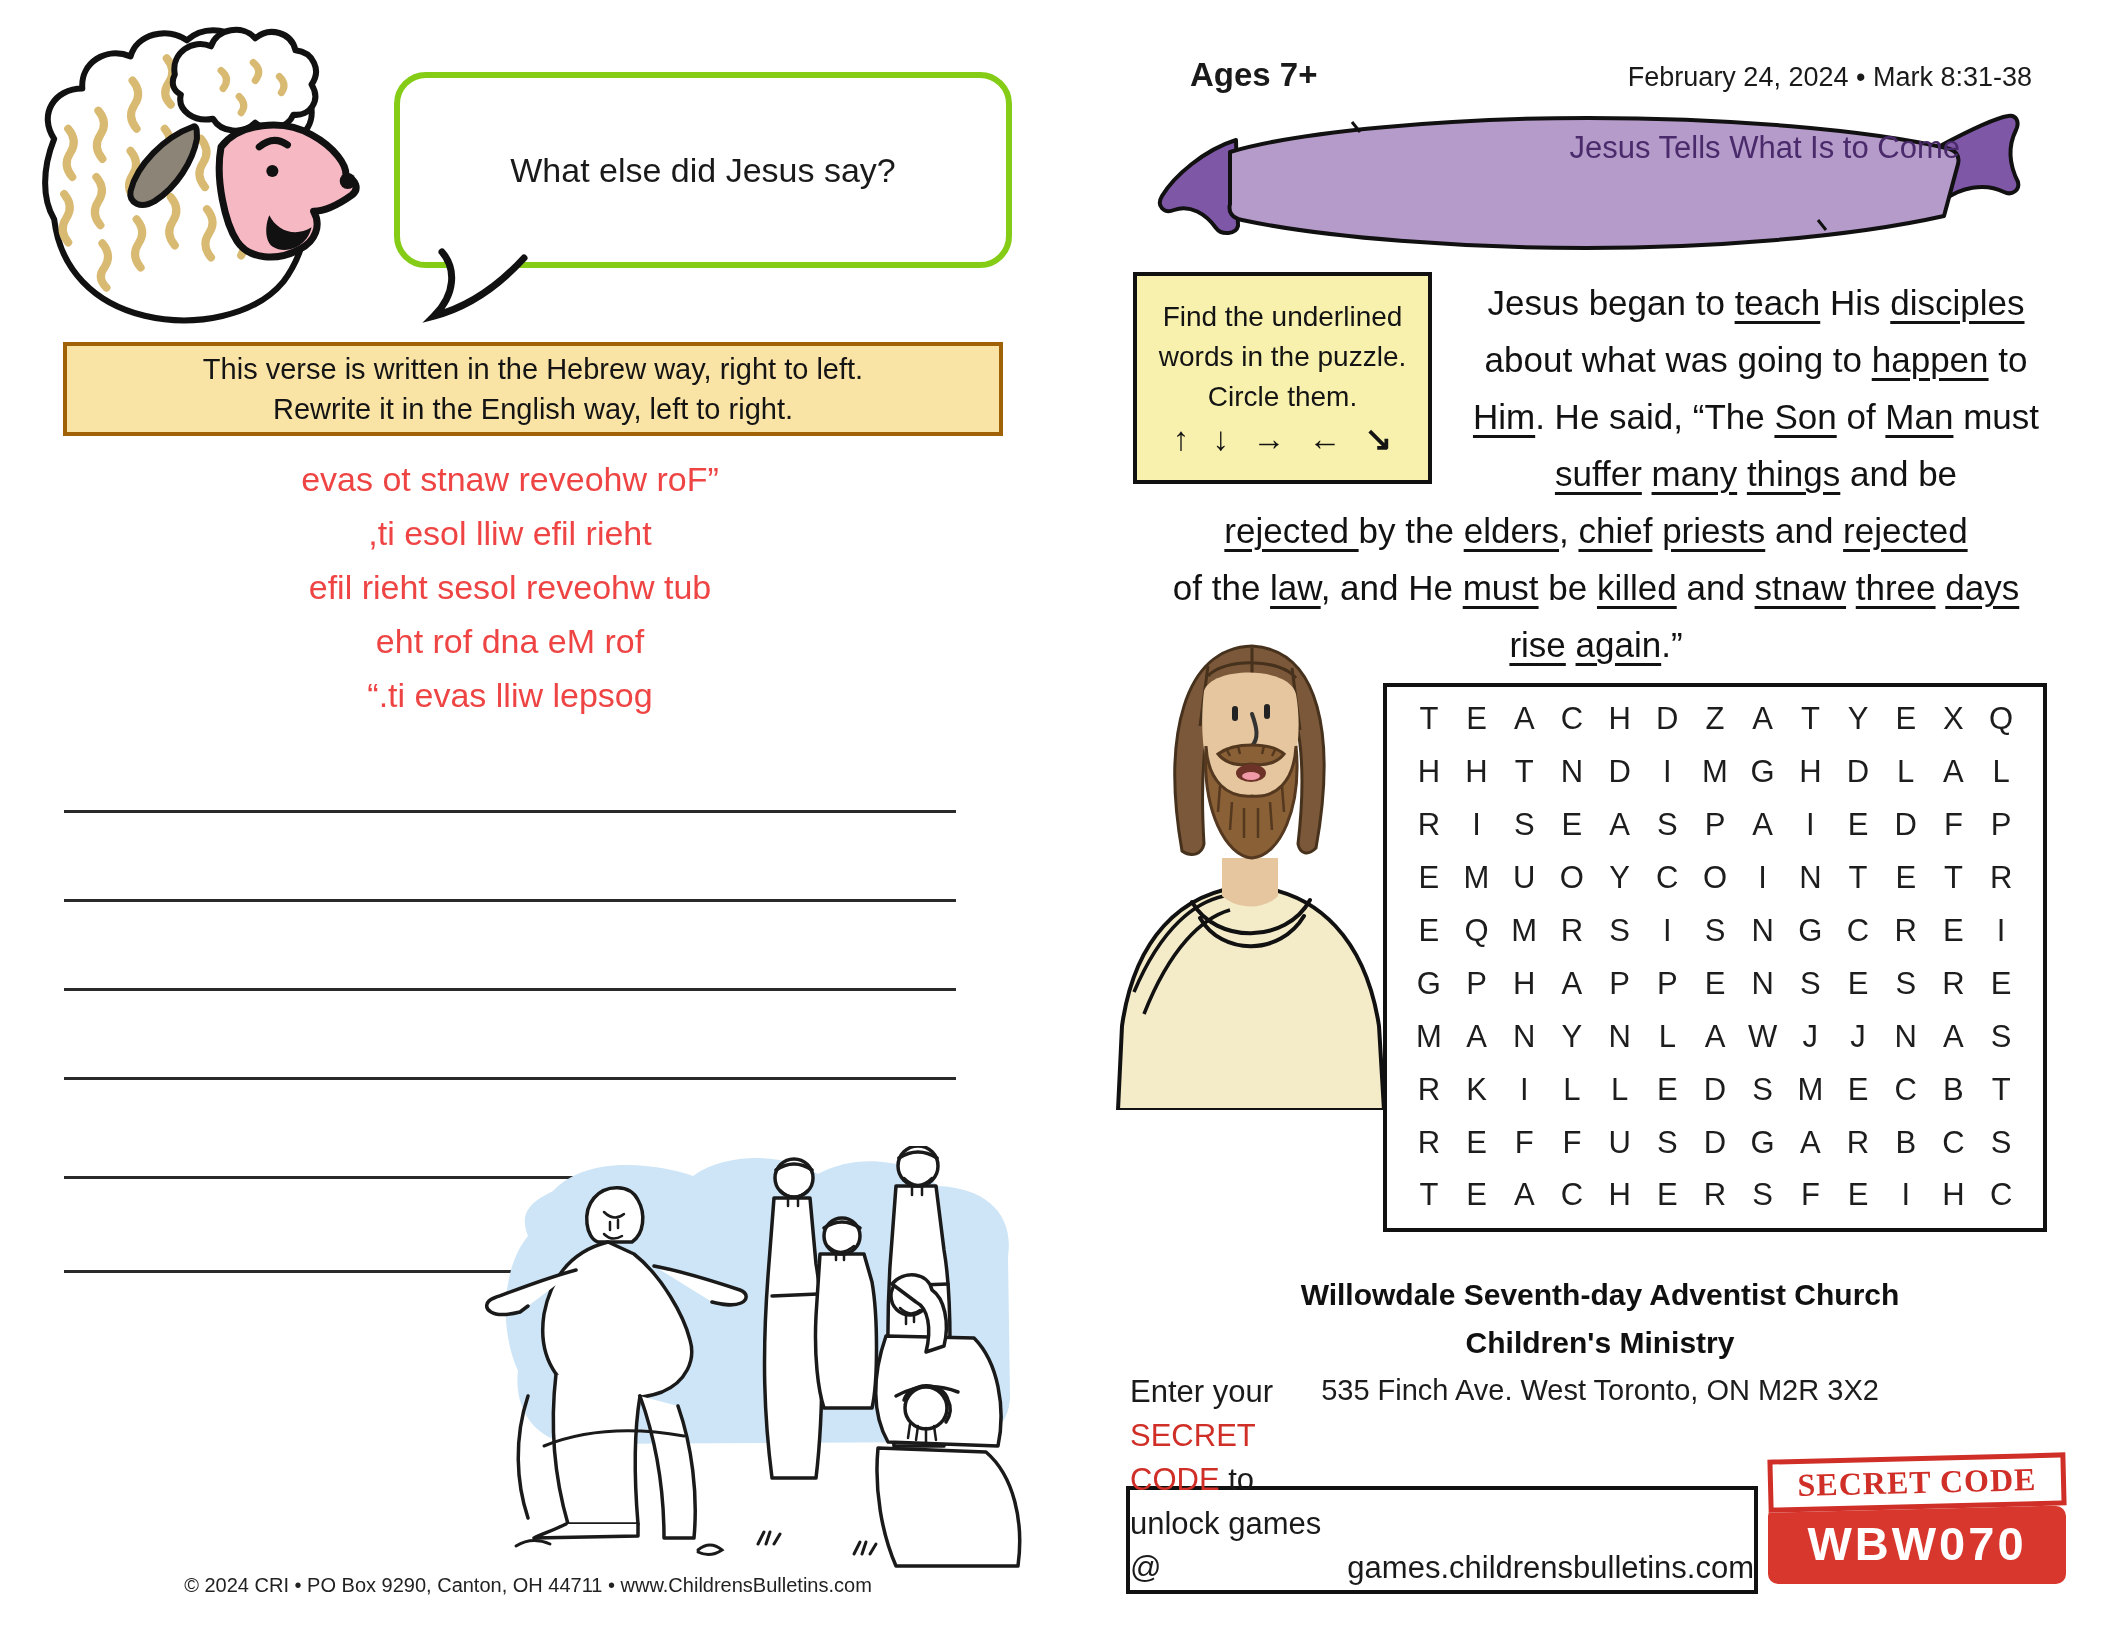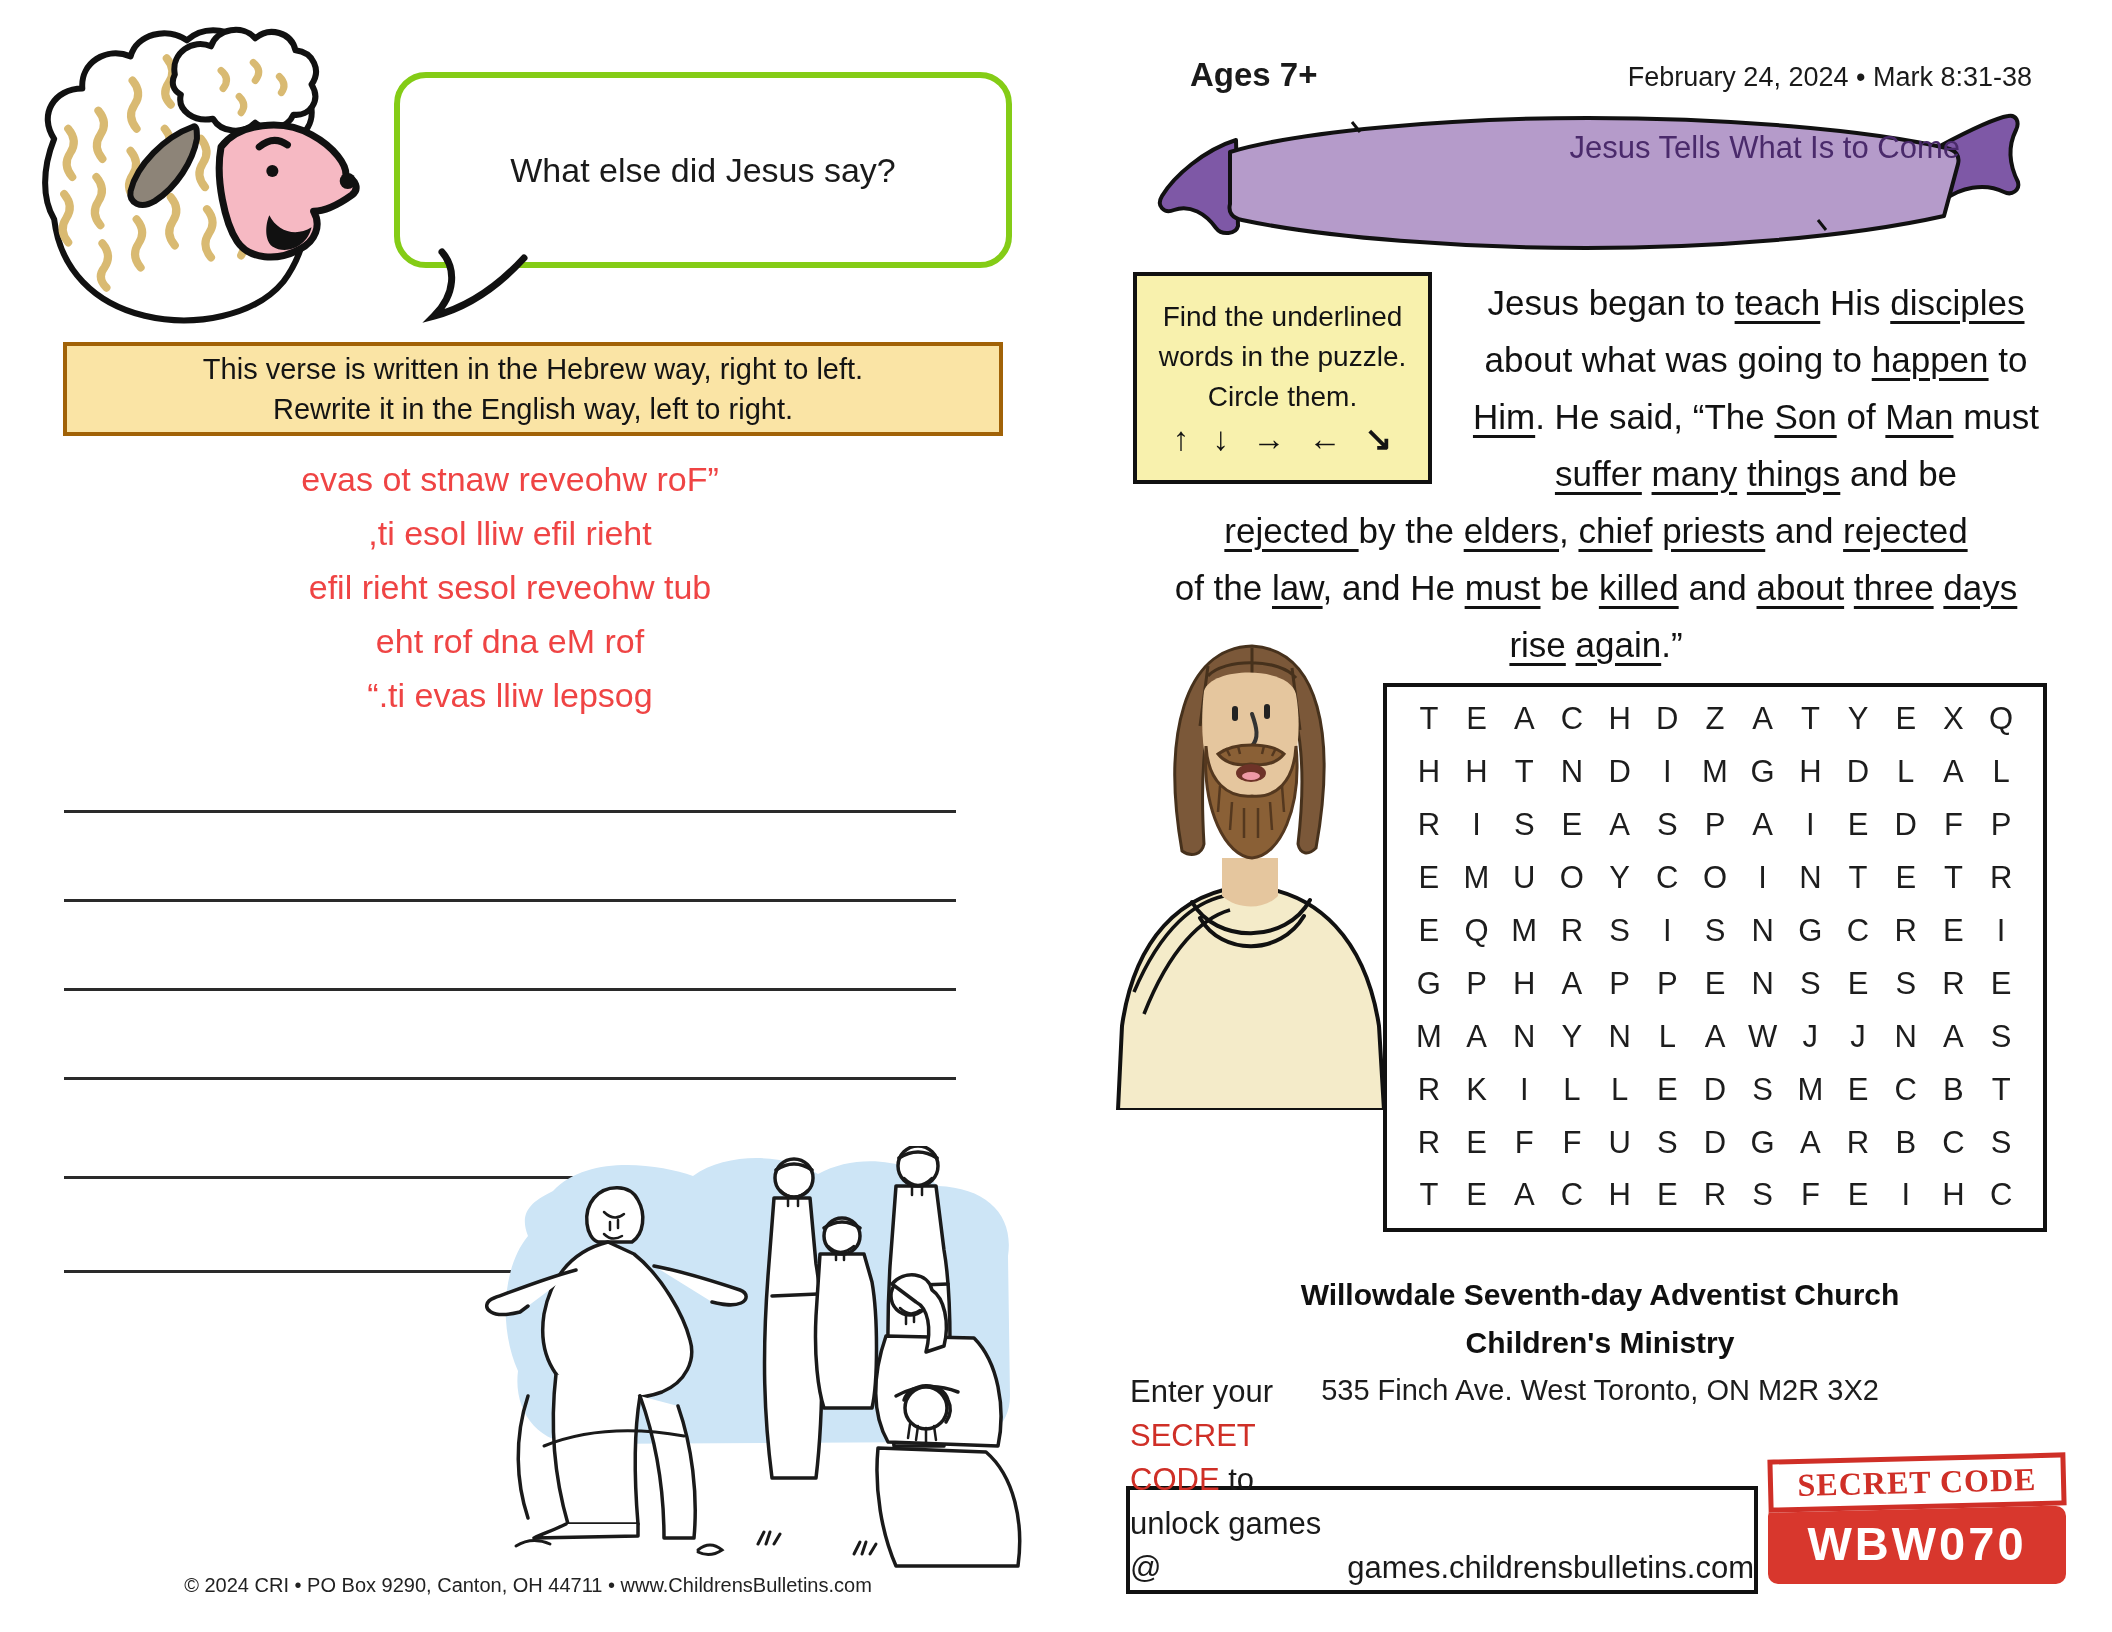--- a/index.html
+++ b/index.html
@@ -212,21 +212,21 @@
   </div>
 
   <div class="story story-narrow" id="story-narrow">
       <div><span>Jesus began to </span><span class="u">teach</span><span> His </span><span class="u">disciples</span></div>
       <div><span>about what was going to </span><span class="u">happen</span><span> to</span></div>
       <div><span class="u">Him</span><span>. He said, “The </span><span class="u">Son</span><span> of </span><span class="u">Man</span><span> must</span></div>
       <div><span class="u">suffer</span><span> </span><span class="u">many</span><span> </span><span class="u">things</span><span> and be</span></div>
     </div>
   <div class="story story-wide" id="story-wide">
       <div><span class="u">rejected </span><span>by the </span><span class="u">elders</span><span>, </span><span class="u">chief</span><span> </span><span class="u">priests</span><span> and </span><span class="u">rejected</span></div>
-      <div><span>of the </span><span class="u">law</span><span>, and He </span><span class="u">must</span><span> be </span><span class="u">killed</span><span> and </span><span class="u">about</span><span> </span><span class="u">three</span><span> </span><span class="u">days</span></div>
+      <div><span>of the </span><span class="u">law</span><span>, and He </span><span class="u">must</span><span> be </span><span class="u">killed</span><span> and </span><span class="u">stnaw</span><span> </span><span class="u">three</span><span> </span><span class="u">days</span></div>
       <div><span class="u">rise</span><span> </span><span class="u">again</span><span>.”</span></div>
     </div>
 
   <svg class="jesus" viewBox="0 0 290 514">
     <path d="M18,430 C30,345 75,295 145,290 C215,295 262,345 275,430 L280,514 L14,514 Z" fill="#f4ebc9" stroke="#111" stroke-width="4"></path>
     <path d="M30,396 C58,330 92,306 120,300 M40,418 C66,352 98,322 126,314" fill="none" stroke="#111" stroke-width="3.5"></path>
     <path d="M118,262 L118,300 C134,314 160,314 174,300 L174,262 Z" fill="#e5c69e"></path>
     <path d="M88,306 C112,348 182,348 206,304 M96,322 C118,360 176,360 200,320" fill="none" stroke="#111" stroke-width="4" stroke-linecap="round"></path>
     <path d="M78,255 C58,140 80,52 148,50 C216,54 232,140 212,252 C204,260 196,258 194,248 C202,180 198,120 180,98 C168,82 130,82 116,100 C100,122 96,180 100,248 C98,258 88,262 78,255 Z" fill="#7b5839" stroke="#46311c" stroke-width="3"></path>
     <path d="M104,80 C120,62 176,62 192,82 M96,130 L104,70 M196,134 L188,72 M148,52 L148,78" fill="none" stroke="#46311c" stroke-width="3"></path>

